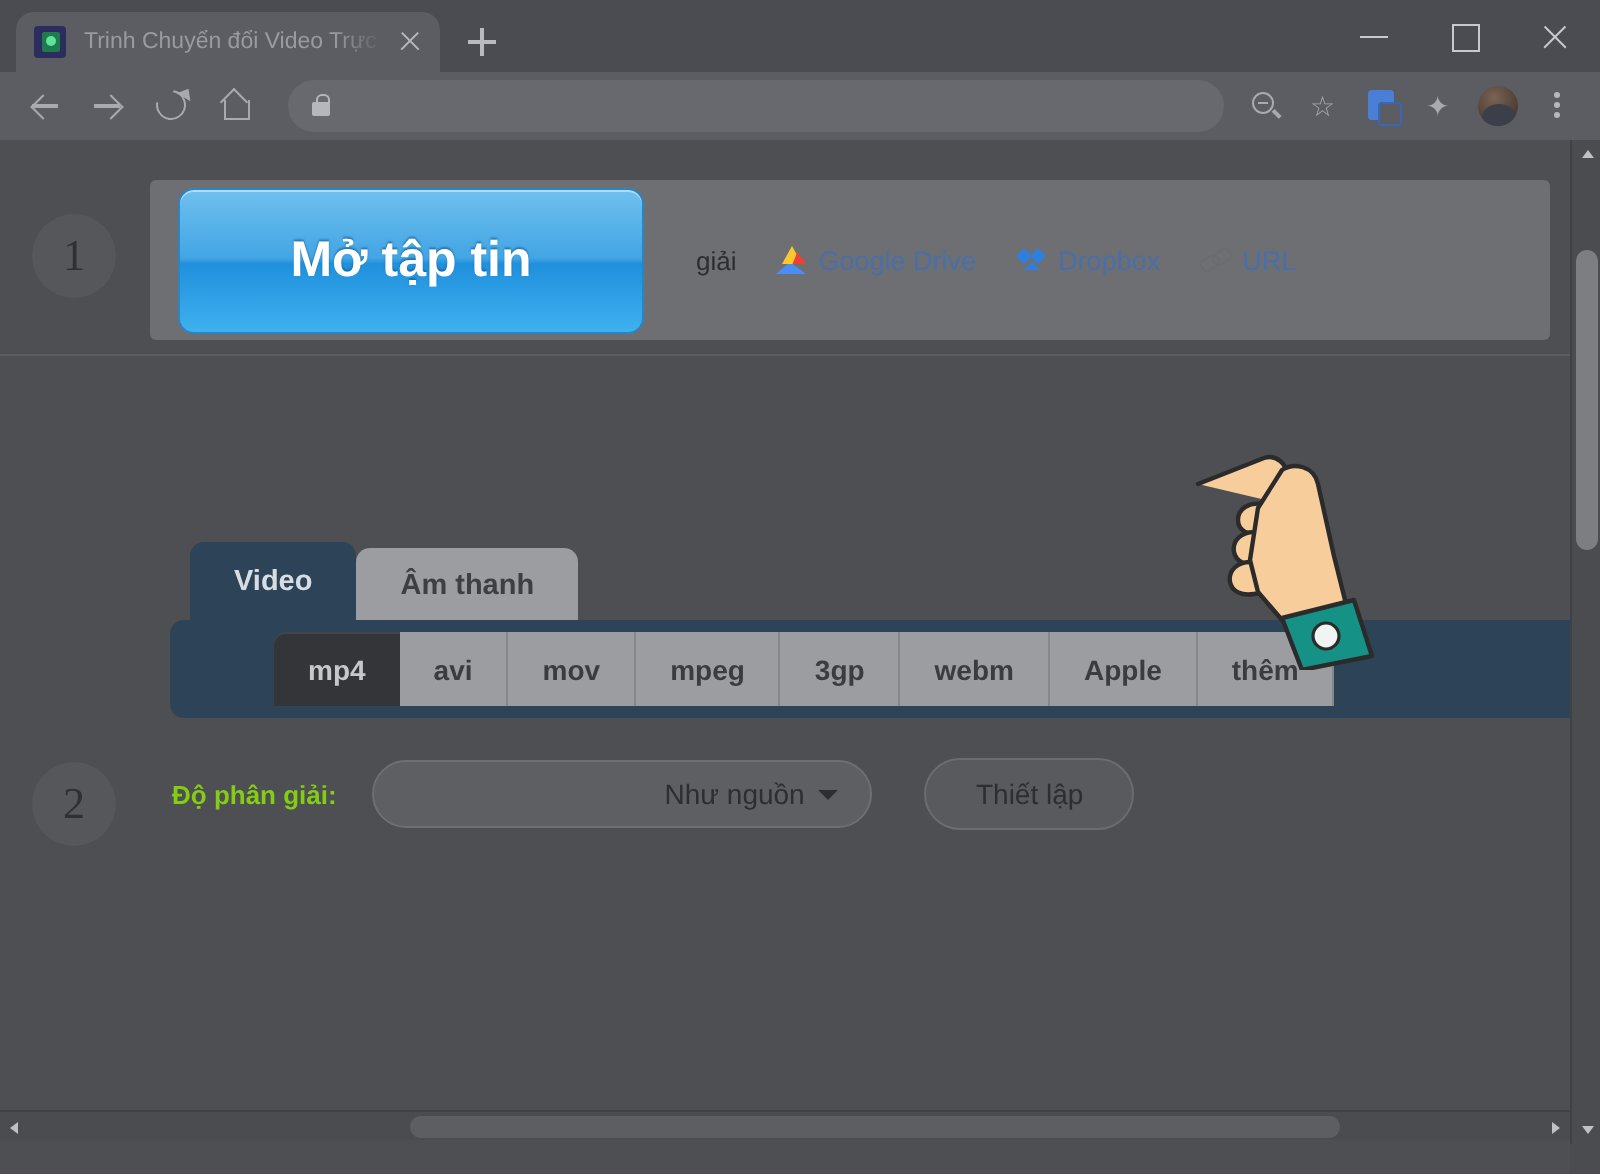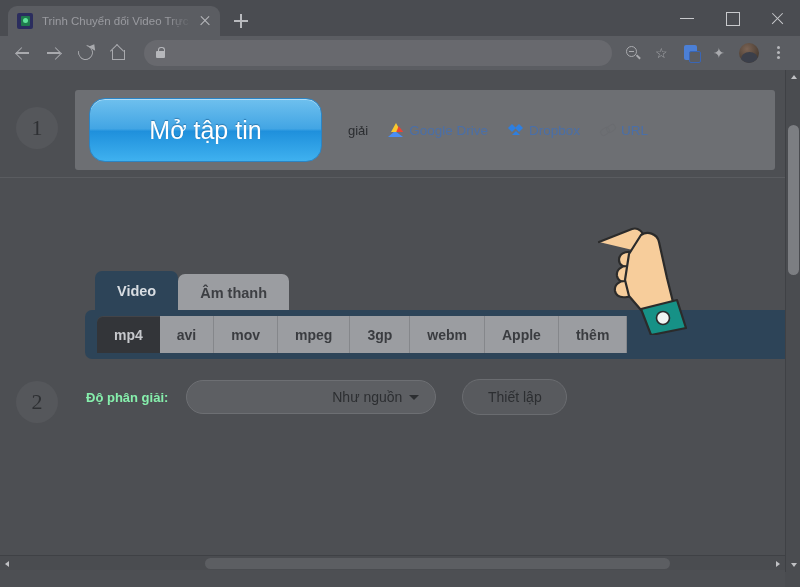--- a/index.html
+++ b/index.html
@@ -181,25 +181,25 @@
   }
   #badge1 { left: 16px; top: 29px; }
   #badge2 { left: 16px; top: 202px; }
 
   .open-panel {
     position:absolute; left: 75px; top: 12px; width: 700px; height: 80px;
     background: #6d6f73; border-radius: 3px;
     display:flex; align-items:center; padding-left: 14px;
   }
   .open-btn {
-    width: 233px; height: 64px; border-radius: 16px;
+    width: 233px; height: 73px; border-radius: 8px;
     background: linear-gradient(180deg, #6fc0ee 0%, #42a5e4 48%, #1f90dc 52%, #3fb1ef 100%);
     border: 1px solid #2b84c4;
     box-shadow: inset 0 1px 0 rgba(255,255,255,.45);
-    color: #ffffff; font-size: 25px; font-weight: normal;
+    color: #ffffff; font-size: 25px; font-weight: bold;
     display:flex; align-items:center; justify-content:center;
     text-shadow: 0 -1px 1px rgba(0,60,110,.45);
     flex: 0 0 233px;
   }
   .or-text { margin-left: 26px; font-size: 13px; color: #2b2d30; }
 
   .svc { display:flex; align-items:center; margin-left: 20px; font-size: 13.5px; color:#4a6fa8; }
   .svc-label { margin-left: 6px; }
 
   .gdrive-icon { width:15px;height:14px; position:relative; flex:0 0 15px; }
@@ -244,24 +244,24 @@
   .format-strip { display:flex; height: 37px; align-items:stretch; }
   .fmt {
     background: #9b9da1; color: #3a3c40; font-size: 14px; font-weight: bold;
     display:flex; align-items:center; justify-content:center;
     border-right: 1px solid #85878b; padding: 0 17px; white-space: nowrap;
   }
   .fmt-active {
     background: #333539; color: #c6c8cc; border-radius: 6px 6px 0 0;
     border-right: none; box-shadow: inset 0 1px 0 rgba(255,255,255,.08);
   }
-  .fmt-first { border-radius: 6px 0 0 0; }
+  .fmt-first { border-radius: 6px 0 0 0; margin-left: 40px; }
 
   .res-row { position:absolute; left: 0; top: 196px; width: 785px; height: 44px; display:flex; align-items:center; }
-  .res-label { margin-left: 86px; font-size: 13px; font-weight: bold; color: #86efac; }
+  .res-label { margin-left: 86px; font-size: 13px; font-weight: bold; color: #84cc16; }
   .res-select {
     margin-left: 18px; width: 250px; height: 34px; border-radius: 17px;
     background: #5d5f63; border:1px solid #6d6f73;
     display:flex; align-items:center; justify-content:flex-end; padding-right: 16px;
     font-size: 14px; color:#2c2e31;
   }
   .caret {
     margin-left: 7px; width:0;height:0;
     border-left:5px solid transparent; border-right:5px solid transparent;
     border-top:5px solid #2c2e31;

